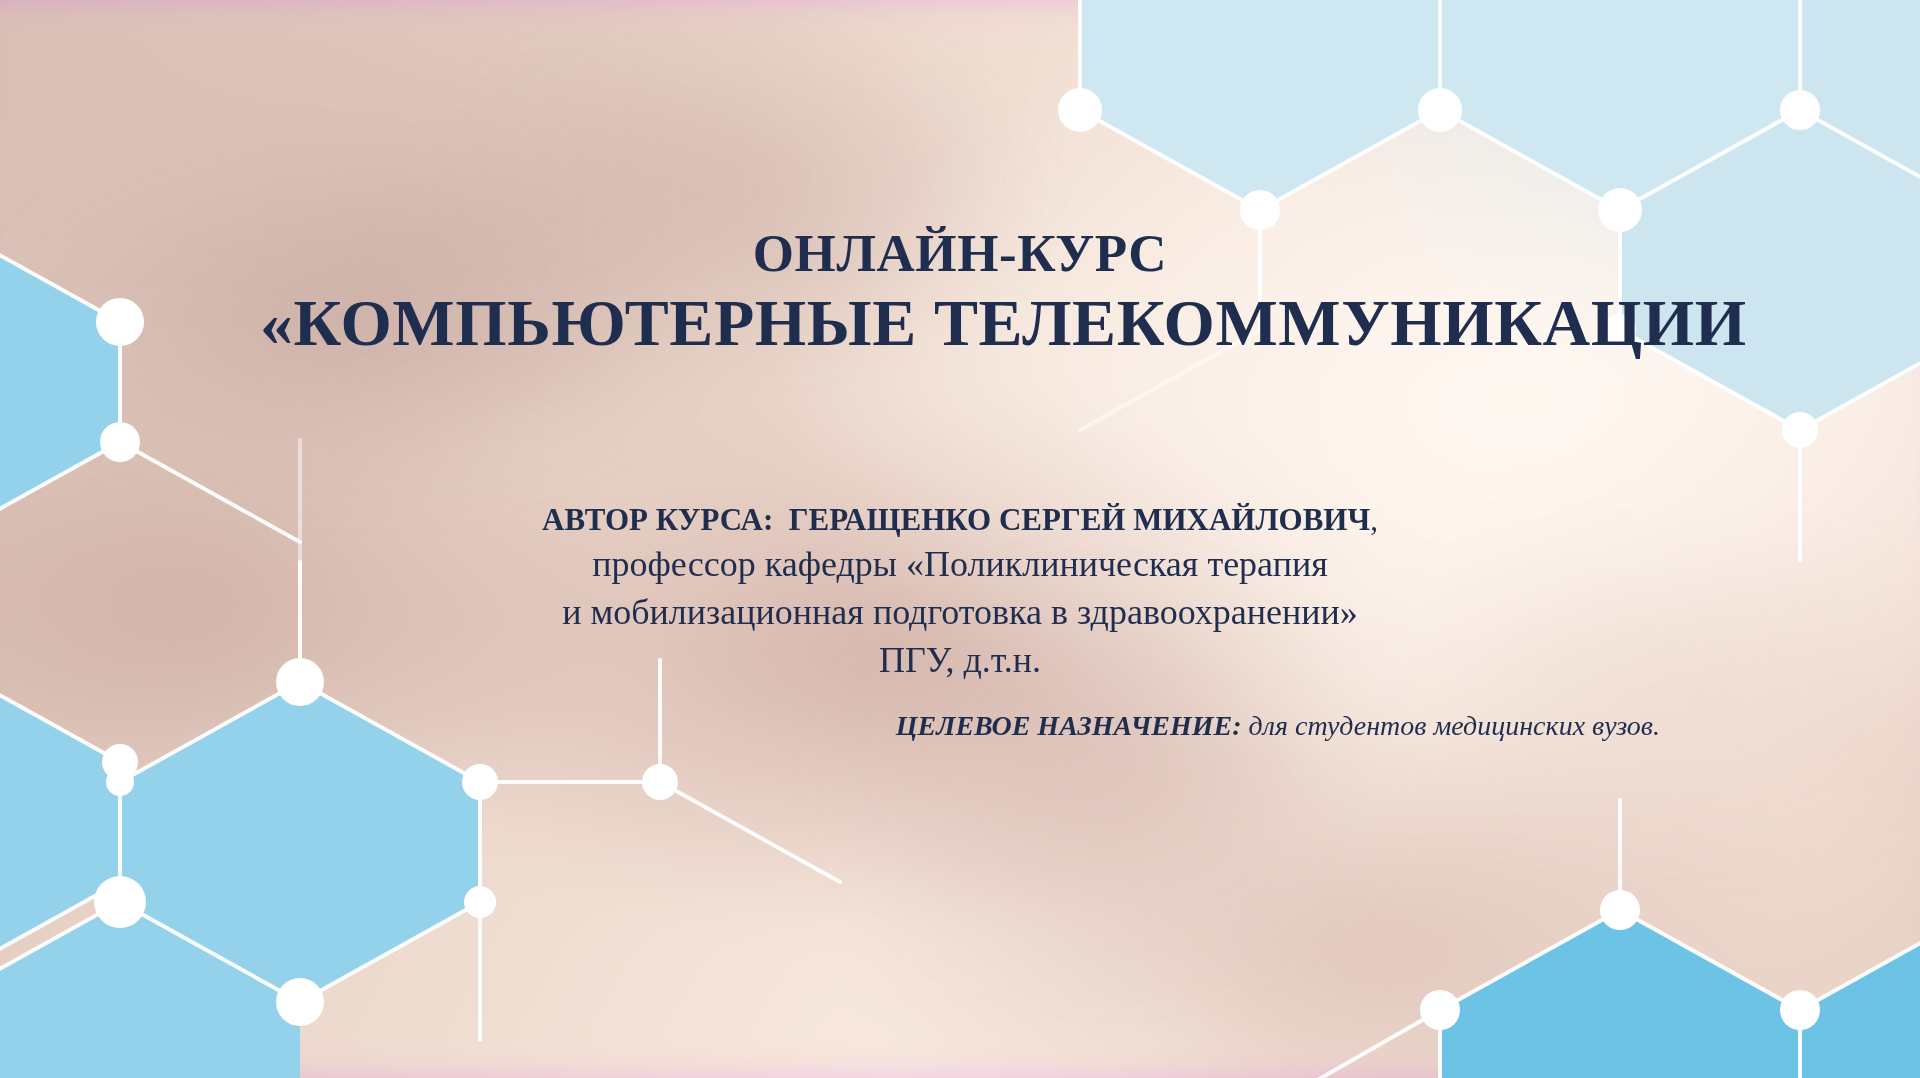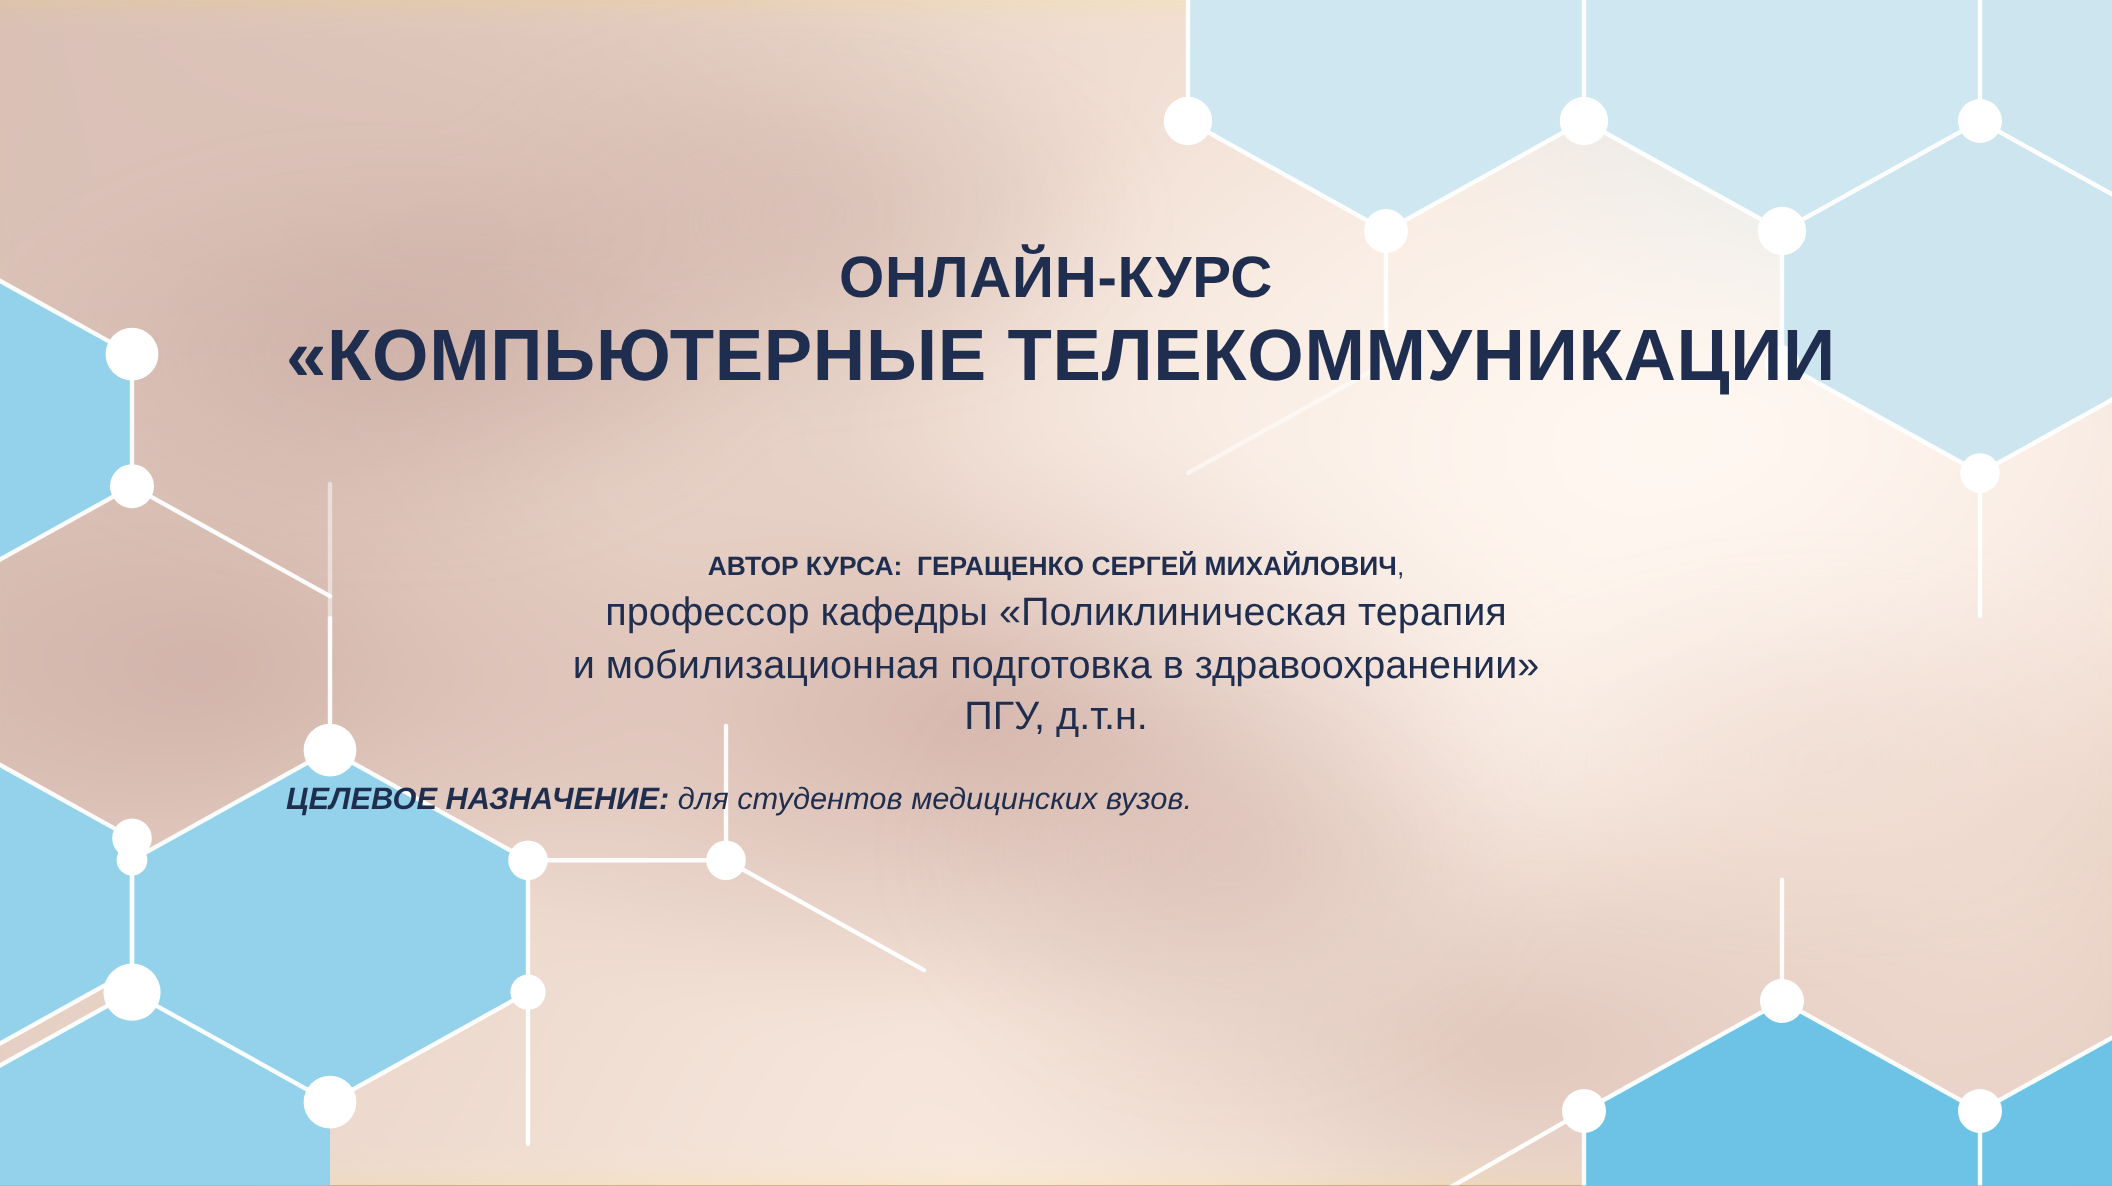--- a/index.html
+++ b/index.html
@@ -6,22 +6,22 @@
   html, body {
     margin: 0;
     padding: 0;
     background: #000;
   }
   #slide {
     position: relative;
     width: 1920px;
     height: 1078px;
     overflow: hidden;
-    font-family: Liberation Sans, sans-serif;
-    background: #fde047;
+    font-family: Liberation Serif, serif;
+    background: #d946ef;
   }
 
   
   .bg-base {
     position: absolute;
     inset: 0;
     background:
       radial-gradient(60% 55% at 78% 38%, rgba(255,248,242,0.95) 0%, rgba(255,244,236,0.0) 62%),
       radial-gradient(45% 40% at 24% 22%, rgba(213,186,176,0.85) 0%, rgba(213,186,176,0.0) 70%),
       radial-gradient(38% 34% at 46% 60%, rgba(206,171,162,0.80) 0%, rgba(206,171,162,0.0) 72%),
@@ -83,40 +83,40 @@
   .author-block {
     position: absolute;
     top: 500px;
     left: 50%;
     transform: translateX(-50%);
     width: 1400px;
     text-align: center;
     color: #1f2d4e;
   }
   .author-name {
-    font-size: 24px;
+    font-size: 31px;
     line-height: 1.32;
     white-space: nowrap;
   }
   .author-name .lbl { font-weight: 700; }
   .author-name .nm  { font-weight: 700; }
   .author-role {
     font-size: 36px;
     font-weight: 400;
     line-height: 1.33;
     white-space: nowrap;
   }
 
   .purpose-block {
     position: absolute;
     top: 710px;
     left: 50%;
     transform: translateX(-50%);
     width: 1400px;
-    text-align: left;
+    text-align: right;
     color: #1f2d4e;
     font-size: 28px;
     white-space: nowrap;
   }
   .purpose-block .p-label {
     font-weight: 700;
     font-style: italic;
   }
   .purpose-block .p-text {
     font-style: italic;

